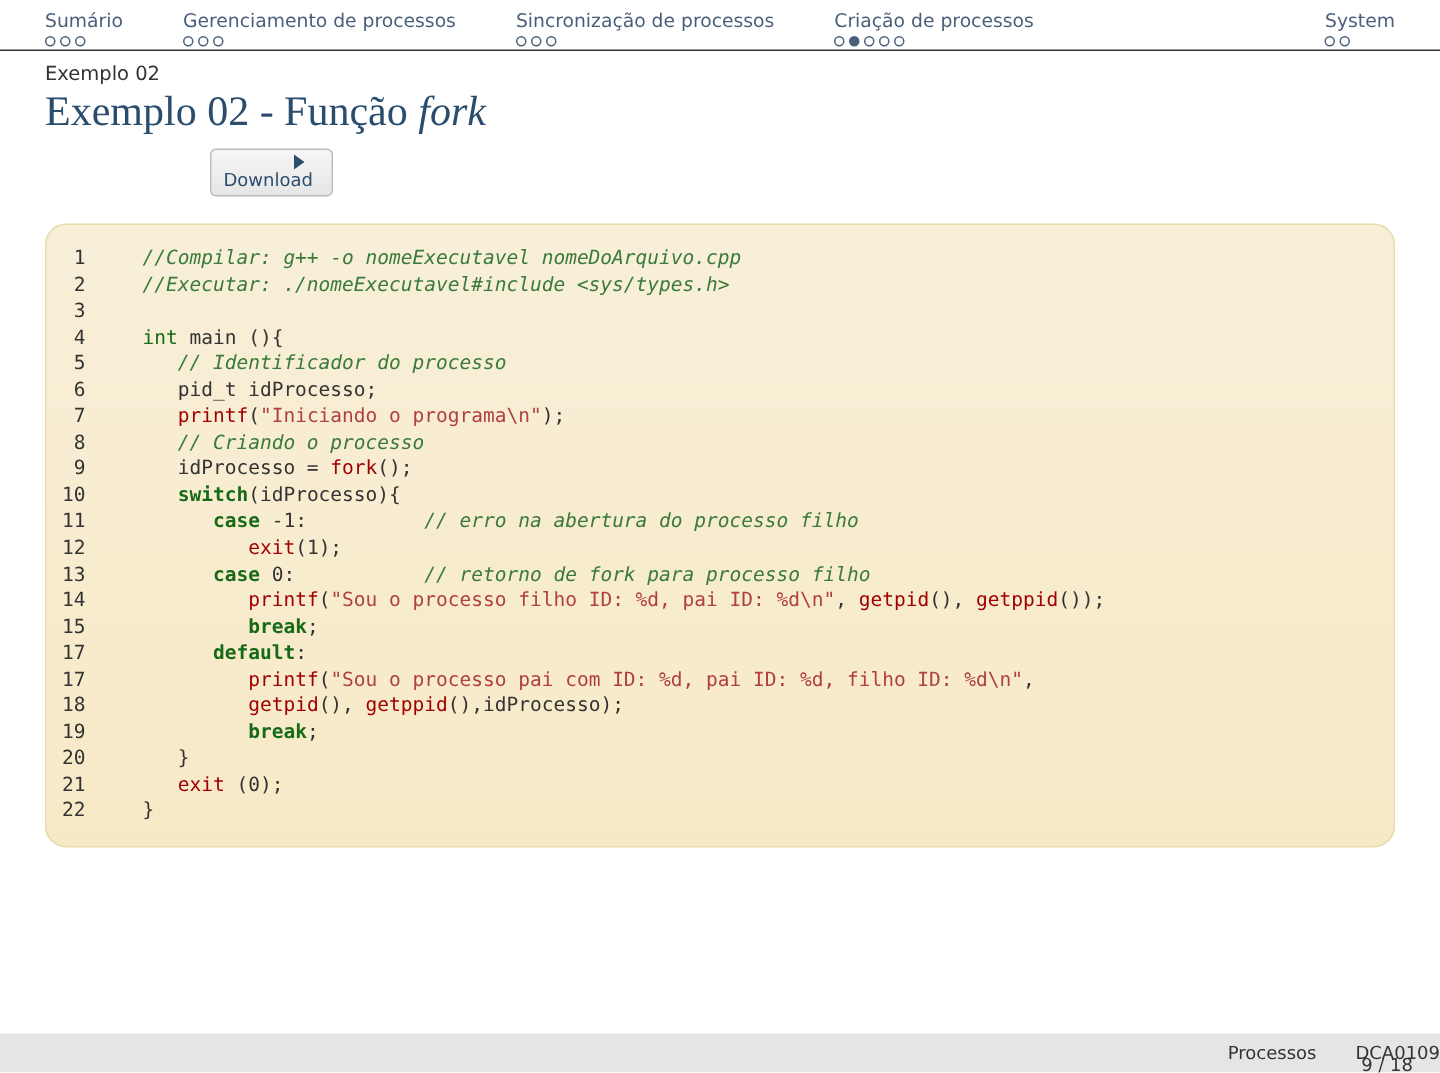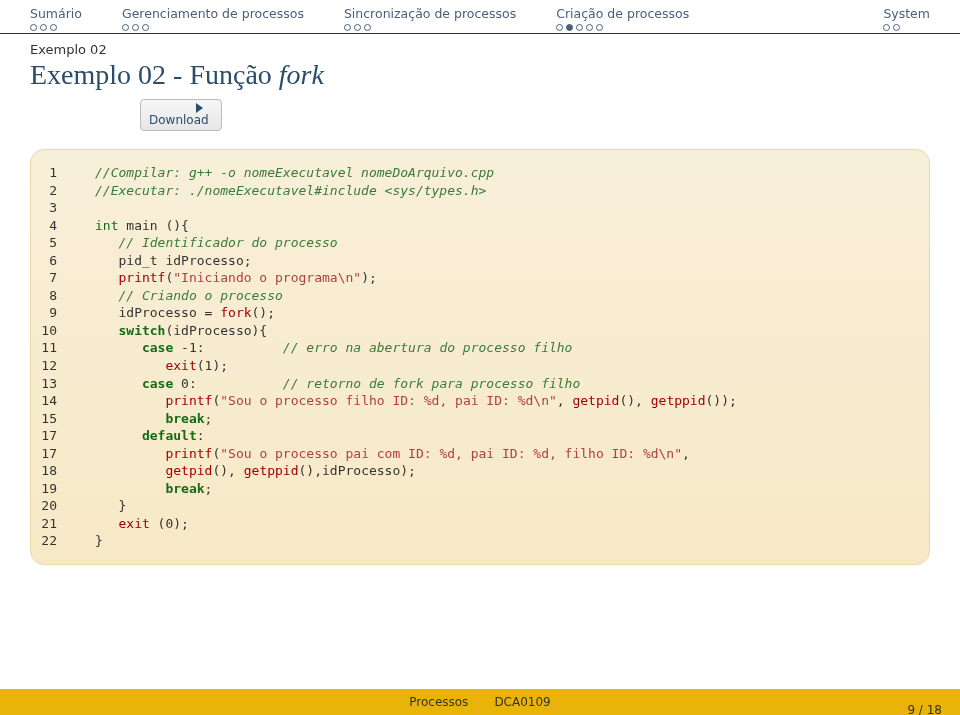--- a/index.html
+++ b/index.html
@@ -107,24 +107,24 @@
   }
   .c-comment { color: #3a7a3a; font-style: italic; }
   .c-type { color: #166a16; }
   .c-kw { color: #166a16; font-weight: bold; }
   .c-str { color: #b04040; }
   .c-fn { color: #a00000; }
   .footer {
     position: absolute;
     bottom: 0; left: 0; right: 0;
     height: 26px;
-    background: #eab308;
+    background: #e5e5e5;
     display: flex;
     align-items: center;
-    justify-content: center;
+    justify-content: flex-end;
     gap: 26px;
     font-size: 12px;
     color: #333;
   }
   .footer .pagenum {
     position: absolute;
     right: 18px;
     margin-top: 16px;
   }
 </style>

